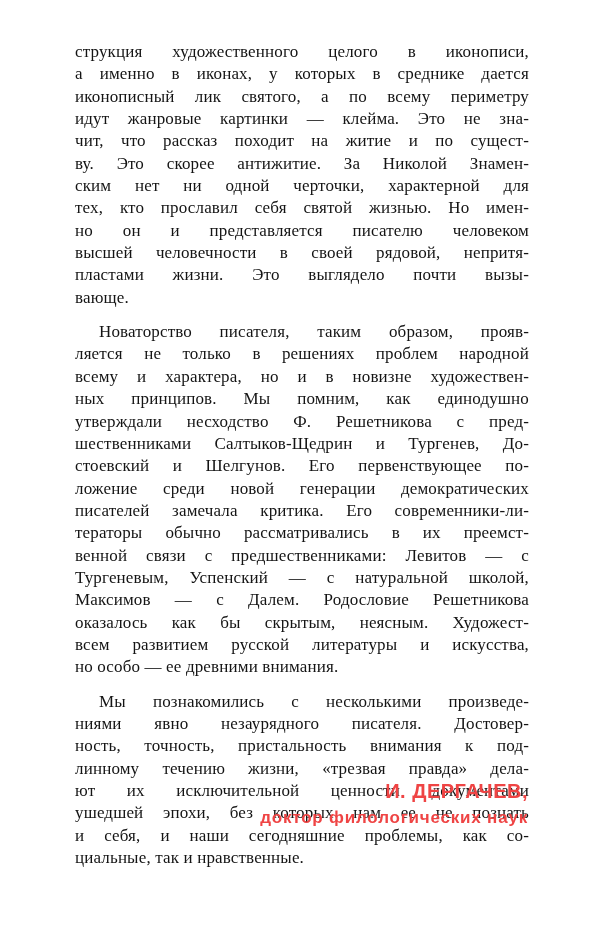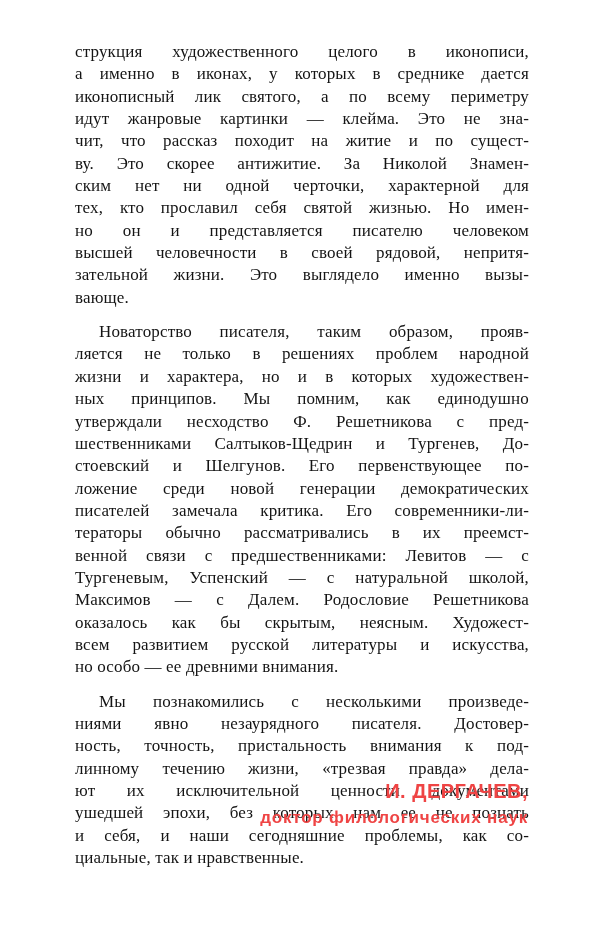--- a/index.html
+++ b/index.html
@@ -69,28 +69,28 @@
     <span class="line">струкция художественного целого в иконописи,</span>
     <span class="line">а именно в иконах, у которых в среднике дается</span>
     <span class="line">иконописный лик святого, а по всему периметру</span>
     <span class="line">идут жанровые картинки — клейма. Это не зна-</span>
     <span class="line">чит, что рассказ походит на житие и по сущест-</span>
     <span class="line">ву. Это скорее антижитие. За Николой Знамен-</span>
     <span class="line">ским нет ни одной черточки, характерной для</span>
     <span class="line">тех, кто прославил себя святой жизнью. Но имен-</span>
     <span class="line">но он и представляется писателю человеком</span>
     <span class="line">высшей человечности в своей рядовой, непритя-</span>
-    <span class="line">зательной жизни. Это выглядело именно вызы-</span>
+    <span class="line">пластами жизни. Это выглядело почти вызы-</span>
     <span class="line last">вающе.</span>
   </div>
 
   <div>
     <span class="line indent">Новаторство писателя, таким образом, прояв-</span>
     <span class="line">ляется не только в решениях проблем народной</span>
-    <span class="line">жизни и характера, но и в которых художествен-</span>
+    <span class="line">всему и характера, но и в новизне художествен-</span>
     <span class="line">ных принципов. Мы помним, как единодушно</span>
     <span class="line">утверждали несходство Ф. Решетникова с пред-</span>
     <span class="line">шественниками Салтыков-Щедрин и Тургенев, До-</span>
     <span class="line">стоевский и Шелгунов. Его первенствующее по-</span>
     <span class="line">ложение среди новой генерации демократических</span>
     <span class="line">писателей замечала критика. Его современники-ли-</span>
     <span class="line">тераторы обычно рассматривались в их преемст-</span>
     <span class="line">венной связи с предшественниками: Левитов — с</span>
     <span class="line">Тургеневым, Успенский — с натуральной школой,</span>
     <span class="line">Максимов — с Далем. Родословие Решетникова</span>

